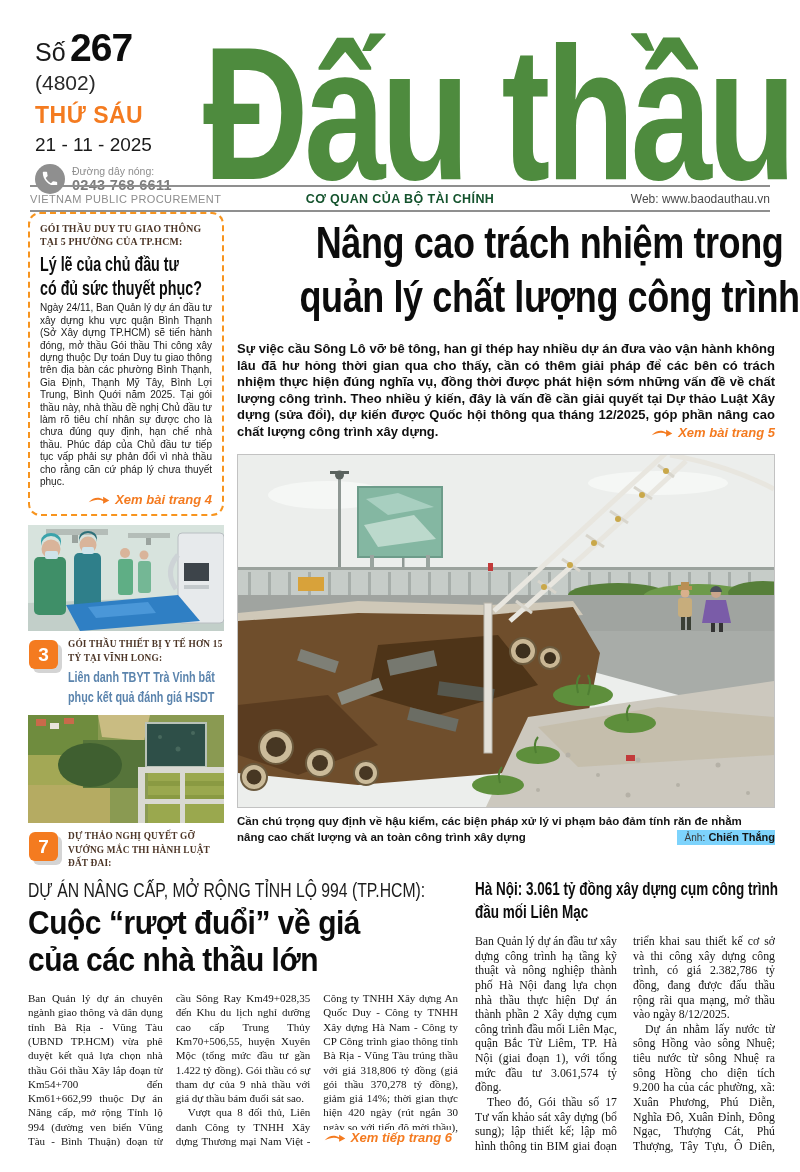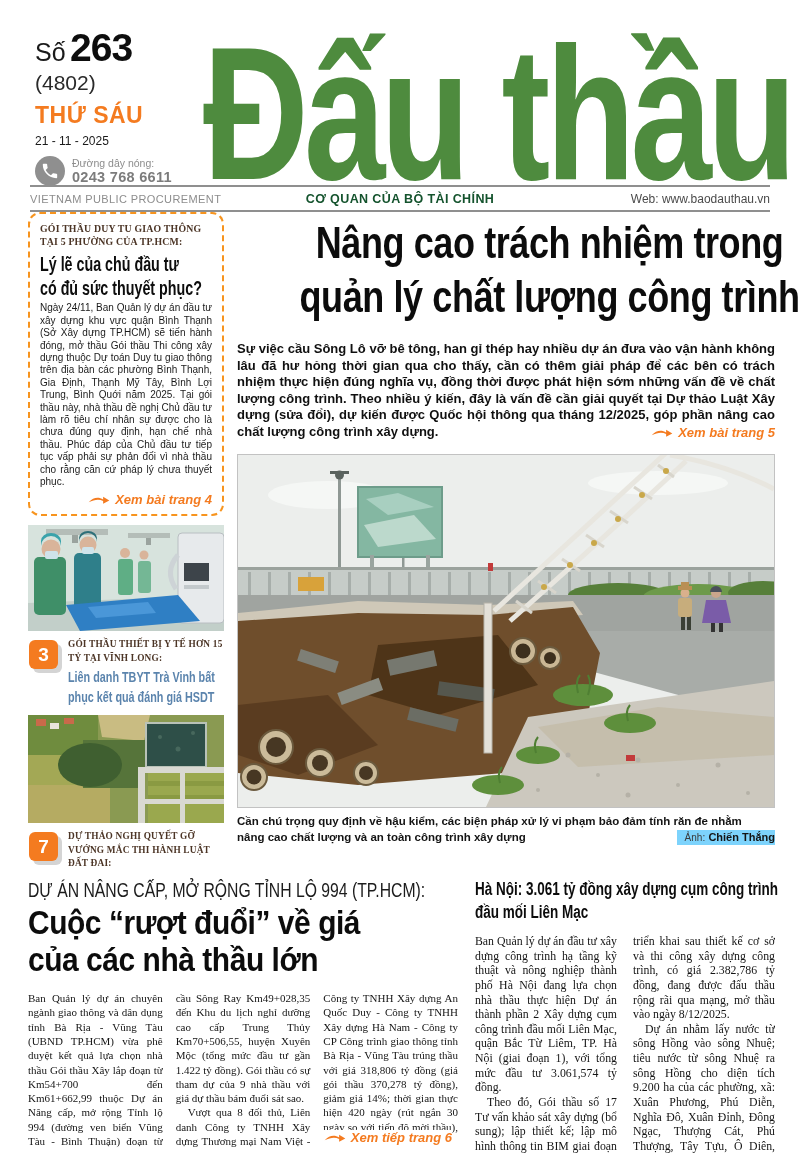--- a/index.html
+++ b/index.html
@@ -9,21 +9,21 @@
     background:#ffffff; overflow:hidden;
     font-family:"Liberation Sans", sans-serif; color:#111;
   }
   
   .issue-block { position:absolute; left:35px; top:26px; width:175px; }
   .issue-line { white-space:nowrap; }
   .issue-label { font-size:25px; color:#1a1a1a; }
   .issue-number { font-size:39px; font-weight:700; letter-spacing:-1px; color:#0d0d0d; }
   .issue-sub { font-size:21px; color:#2a2a2a; margin-top:1px; }
   .weekday { font-size:23px; font-weight:700; color:#f47b20; margin-top:7px; letter-spacing:0.5px; }
-  .date { font-size:12px; color:#1a1a1a; margin-top:5px; }
+  .date { font-size:19px; color:#1a1a1a; margin-top:5px; }
   .hotline { display:flex; align-items:center; gap:7px; margin-top:8px; }
   .hotline-icon { width:30px; height:30px; flex:0 0 auto; }
   .hl-label { font-size:10.5px; font-weight:400; color:#8d8d8d; }
   .hl-num { font-size:14.5px; font-weight:700; color:#7c7c7c; letter-spacing:0.3px; }
   .brand {
     position:absolute; left:203px; top:18px;
     font-size:190px; line-height:190px; font-weight:700;
     letter-spacing:-6px; color:#4e8b3e; white-space:pre;
     transform:scaleX(0.77); transform-origin:left top;
   }
@@ -108,21 +108,21 @@
 </style>
 </head>
 <body>
 
 <div class="page">
 
   <header>
     <div class="issue-block">
       <div class="issue-line">
         <span class="issue-label">Số</span>
-        <span class="issue-number">263</span>
+        <span class="issue-number">267</span>
       </div>
       <div class="issue-sub">(4802)</div>
       <div class="weekday">THỨ SÁU</div>
       <div class="date">21 - 11 - 2025</div>
       <div class="hotline">
         <svg class="hotline-icon" viewBox="0 0 24 24">
           <circle cx="12" cy="12" r="12" fill="#8f8f8f"></circle>
           <path transform="translate(4.3,4.3) scale(0.64)" fill="#ffffff" d="M6.62 10.79c1.44 2.83 3.76 5.14 6.59 6.59l2.2-2.21c.27-.27.67-.36 1.02-.24 1.12.37 2.33.57 3.57.57.55 0 1 .45 1 1V20c0 .55-.45 1-1 1-9.39 0-17-7.61-17-17 0-.55.45-1 1-1h3.5c.55 0 1 .45 1 1 0 1.25.2 2.45.57 3.57.11.35.03.74-.25 1.02l-2.2 2.2z"></path>
         </svg>
         <div>

